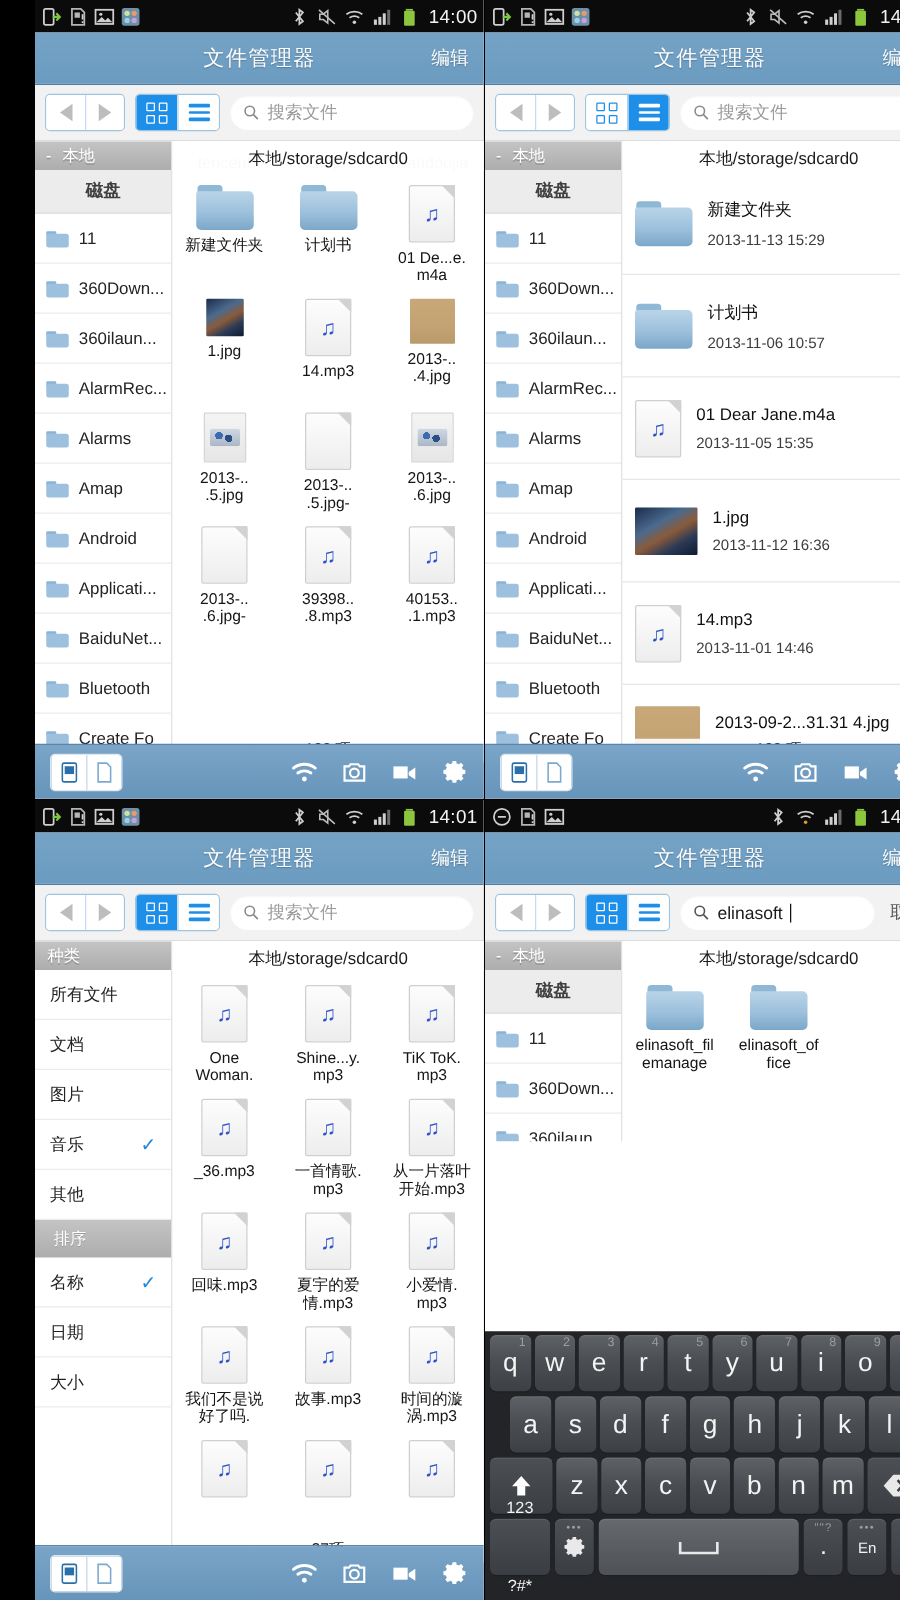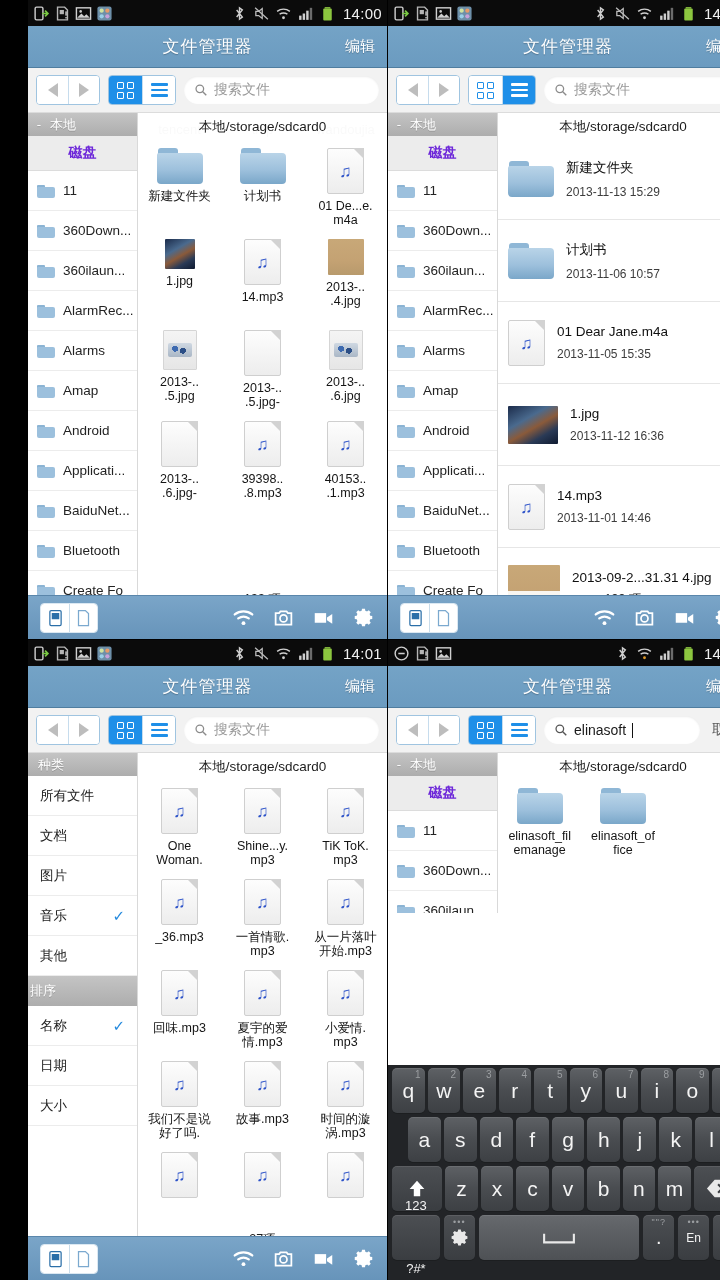--- a/index.html
+++ b/index.html
@@ -68,21 +68,21 @@
   .body { display:flex; height:497px; background:#fff; }
   .panel.kbd .body { height:160px; }
   .sidebar { width:110px; background:#fff; border-right:1px solid #d9d9d9;
     overflow:hidden; }
   .sb-head { height:23px; background:#b9b9b9;
     background:linear-gradient(180deg,#c4c4c4,#adadad);
     display:flex; align-items:center; color:#fff; font-size:13px;
     text-shadow:0 1px 0 rgba(0,0,0,.18); }
   .sb-head .dash { width:22px; text-align:center; }
   .sb-sub { height:35px; background:#ececec; display:flex; align-items:center;
-    justify-content:center; font-size:14px; color:#6d28d9; font-weight:bold;
+    justify-content:center; font-size:14px; color:#404040; font-weight:bold;
     border-bottom:1px solid #dcdcdc; }
   .sb-row { height:40px; display:flex; align-items:center; gap:8px;
     padding-left:9px; border-bottom:1px solid #ececec; font-size:13.5px;
     color:#232323; white-space:nowrap; }
   .sb-row.plain { padding-left:12px; gap:0; }
   .sb-row .chk { margin-left:auto; margin-right:12px; color:#2288dd;
     font-size:15px; font-weight:bold; }
   .folder-mini { width:18px; height:14px; flex:0 0 18px; position:relative; }
   .folder-mini::before { content:""; position:absolute; left:0; top:1px;
     width:8px; height:3px; background:#8bb4d4; border-radius:1px 1px 0 0; }
@@ -784,21 +784,21 @@
               <span>图片</span>
             </div>
             <div class="sb-row plain">
               <span>音乐</span>
               <span class="chk">✓</span>
             </div>
             <div class="sb-row plain">
               <span>其他</span>
             </div>
             <div class="sb-head" style="height:30px">
-              <span style="padding-left:2px">排序</span>
+              <span style="padding-left:15px">排序</span>
             </div>
             <div class="sb-row plain">
               <span>名称</span>
               <span class="chk">✓</span>
             </div>
             <div class="sb-row plain">
               <span>日期</span>
             </div>
             <div class="sb-row plain">
               <span>大小</span>

